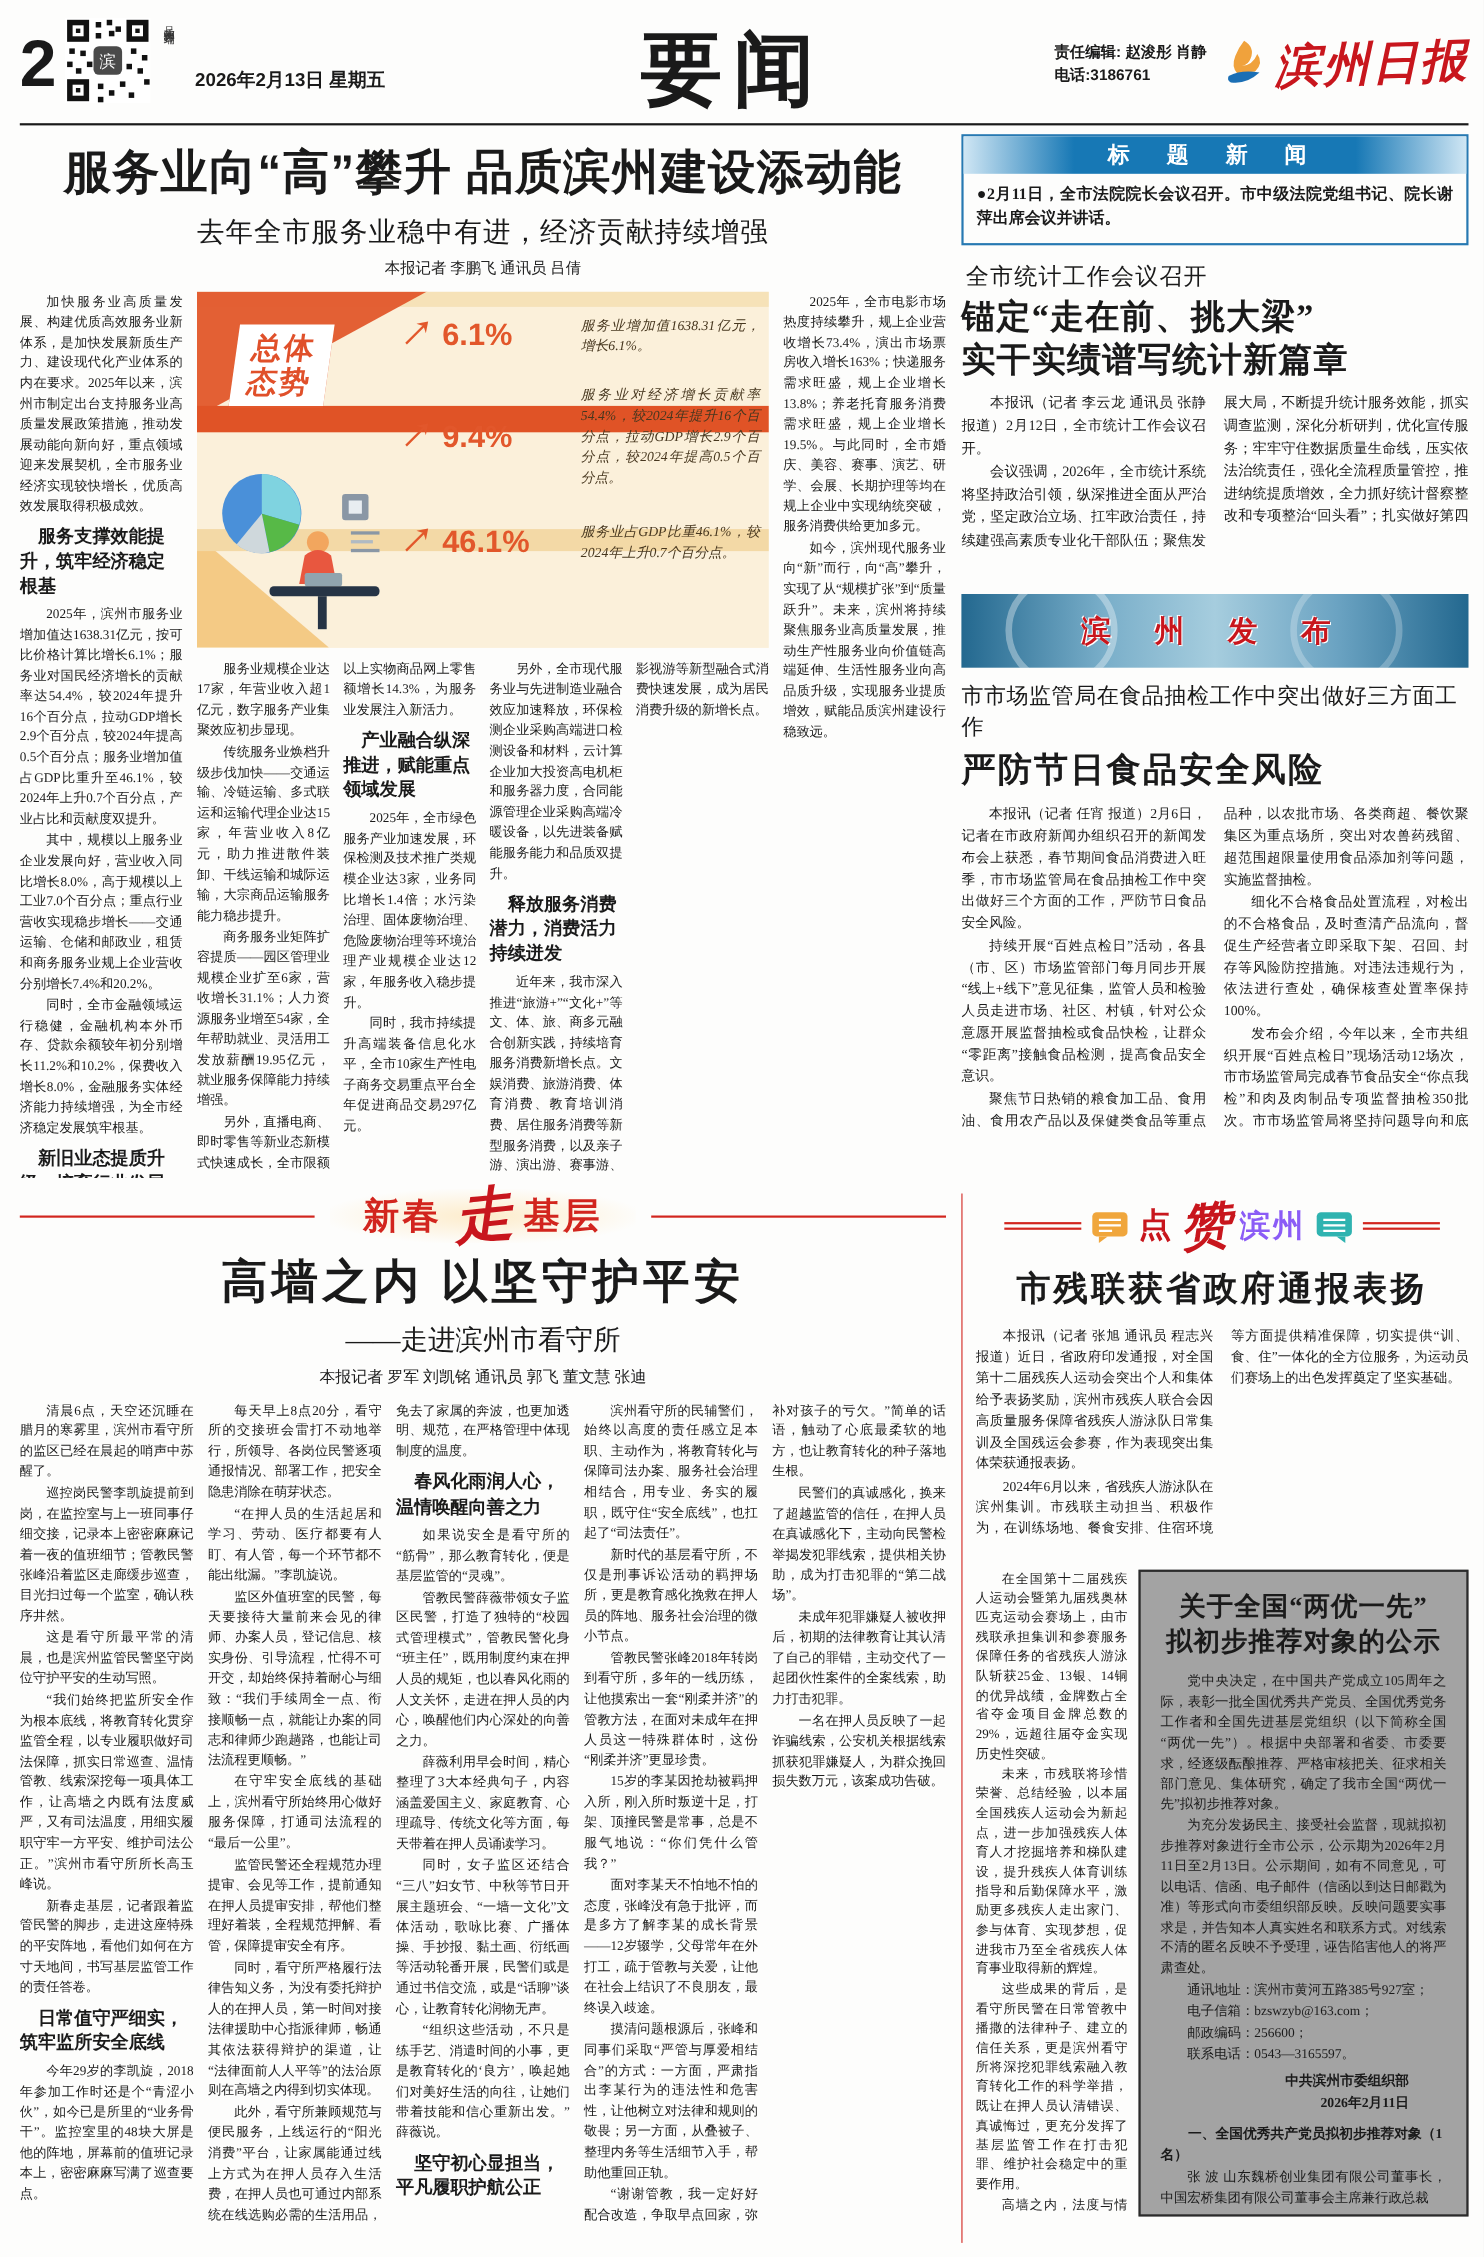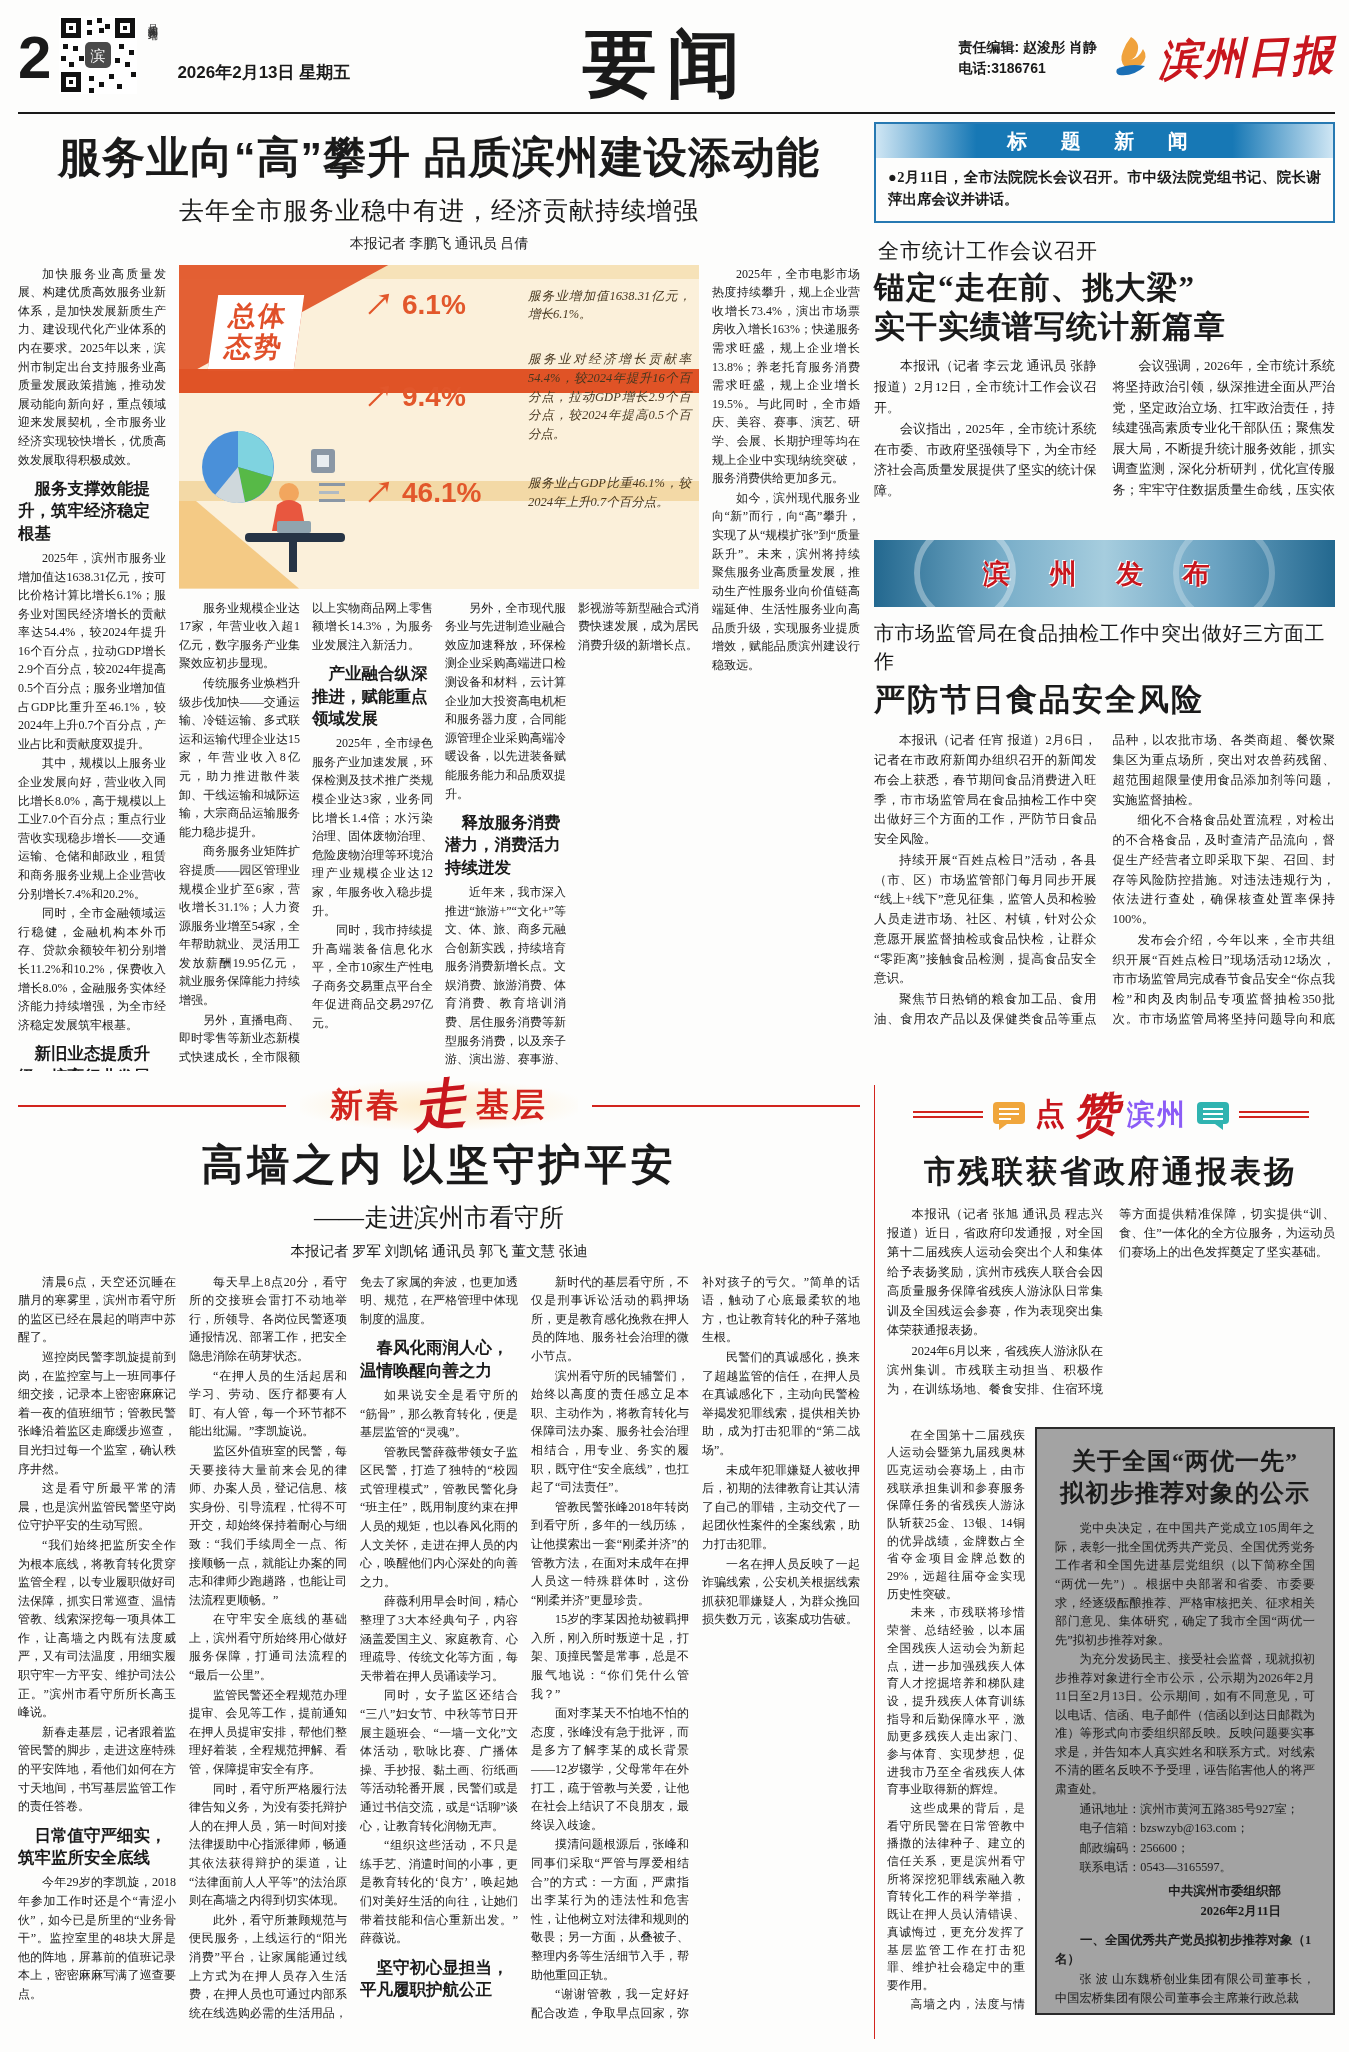--- a/index.html
+++ b/index.html
@@ -292,21 +292,20 @@
       </div>
 
       <article class="stats-art">
         <div class="stats-kicker">全市统计工作会议召开</div>
         <h2 class="stats-headline">
           <span>锚定“走在前、挑大梁”</span><br>
           <span>实干实绩谱写统计新篇章</span>
         </h2>
         <div class="stats-body rr-body bodytext">
             <p>本报讯（记者 李云龙 通讯员 张静 报道）2月12日，全市统计工作会议召开。</p>
-            <p>会议指出，2025年，全市统计系统在市委、市政府坚强领导下，为全市经济社会高质量发展提供了坚实的统计保障。</p>
             <p>会议强调，2026年，全市统计系统将坚持政治引领，纵深推进全面从严治党，坚定政治立场、扛牢政治责任，持续建强高素质专业化干部队伍；聚焦发展大局，不断提升统计服务效能，抓实调查监测，深化分析研判，优化宣传服务；牢牢守住数据质量生命线，压实依法治统责任，强化全流程质量管控，推进纳统提质增效，全力抓好统计督察整改和专项整治“回头看”；扎实做好第四次全国农业普查，强化组织领导，紧扣工作重点，广泛宣传引导。</p>
           </div>
       </article>
 
       <div class="bz-banner">
         <span>滨 州 发 布</span>
       </div>
 
       <article class="food-art">
         <div class="food-kicker">市市场监管局在食品抽检工作中突出做好三方面工作</div>
@@ -349,22 +348,22 @@
           <p>监管民警还全程规范办理提审、会见等工作，提前通知在押人员提审安排，帮他们整理好着装，全程规范押解、看管，保障提审安全有序。</p>
           <p>同时，看守所严格履行法律告知义务，为没有委托辩护人的在押人员，第一时间对接法律援助中心指派律师，畅通其依法获得辩护的渠道，让“法律面前人人平等”的法治原则在高墙之内得到切实体现。</p>
           <p>此外，看守所兼顾规范与便民服务，上线运行的“阳光消费”平台，让家属能通过线上方式为在押人员存入生活费，在押人员也可通过内部系统在线选购必需的生活用品，免去了家属的奔波，也更加透明、规范，在严格管理中体现制度的温度。</p>
           <h4 class="subhead">春风化雨润人心，温情唤醒向善之力</h4>
           <p>如果说安全是看守所的“筋骨”，那么教育转化，便是基层监管的“灵魂”。</p>
           <p>管教民警薛薇带领女子监区民警，打造了独特的“校园式管理模式”，管教民警化身“班主任”，既用制度约束在押人员的规矩，也以春风化雨的人文关怀，走进在押人员的内心，唤醒他们内心深处的向善之力。</p>
           <p>薛薇利用早会时间，精心整理了3大本经典句子，内容涵盖爱国主义、家庭教育、心理疏导、传统文化等方面，每天带着在押人员诵读学习。</p>
           <p>同时，女子监区还结合“三八”妇女节、中秋等节日开展主题班会、“一墙一文化”文体活动，歌咏比赛、广播体操、手抄报、黏土画、衍纸画等活动轮番开展，民警们或是通过书信交流，或是“话聊”谈心，让教育转化润物无声。</p>
           <p>“组织这些活动，不只是练手艺、消遣时间的小事，更是教育转化的‘良方’，唤起她们对美好生活的向往，让她们带着技能和信心重新出发。”薛薇说。</p>
           <h4 class="subhead">坚守初心显担当，平凡履职护航公正</h4>
+          <p>滨州看守所的民辅警们，始终以高度的责任感立足本职、主动作为，将教育转化与保障司法办案、服务社会治理相结合，用专业、务实的履职，既守住“安全底线”，也扛起了“司法责任”。</p>
           <p>新时代的基层看守所，不仅是刑事诉讼活动的羁押场所，更是教育感化挽救在押人员的阵地、服务社会治理的微小节点。</p>
-          <p>滨州看守所的民辅警们，始终以高度的责任感立足本职、主动作为，将教育转化与保障司法办案、服务社会治理相结合，用专业、务实的履职，既守住“安全底线”，也扛起了“司法责任”。</p>
           <p>管教民警张峰2018年转岗到看守所，多年的一线历练，让他摸索出一套“刚柔并济”的管教方法，在面对未成年在押人员这一特殊群体时，这份“刚柔并济”更显珍贵。</p>
           <p>15岁的李某因抢劫被羁押入所，刚入所时叛逆十足，打架、顶撞民警是常事，总是不服气地说：“你们凭什么管我？”</p>
           <p>面对李某天不怕地不怕的态度，张峰没有急于批评，而是多方了解李某的成长背景——12岁辍学，父母常年在外打工，疏于管教与关爱，让他在社会上结识了不良朋友，最终误入歧途。</p>
           <p>摸清问题根源后，张峰和同事们采取“严管与厚爱相结合”的方式：一方面，严肃指出李某行为的违法性和危害性，让他树立对法律和规则的敬畏；另一方面，从叠被子、整理内务等生活细节入手，帮助他重回正轨。</p>
           <p>“谢谢管教，我一定好好配合改造，争取早点回家，弥补对孩子的亏欠。”简单的话语，触动了心底最柔软的地方，也让教育转化的种子落地生根。</p>
           <p>民警们的真诚感化，换来了超越监管的信任，在押人员在真诚感化下，主动向民警检举揭发犯罪线索，提供相关协助，成为打击犯罪的“第二战场”。</p>
           <p>未成年犯罪嫌疑人被收押后，初期的法律教育让其认清了自己的罪错，主动交代了一起团伙性案件的全案线索，助力打击犯罪。</p>
           <p>一名在押人员反映了一起诈骗线索，公安机关根据线索抓获犯罪嫌疑人，为群众挽回损失数万元，该案成功告破。</p>
         </div>
     </section>

